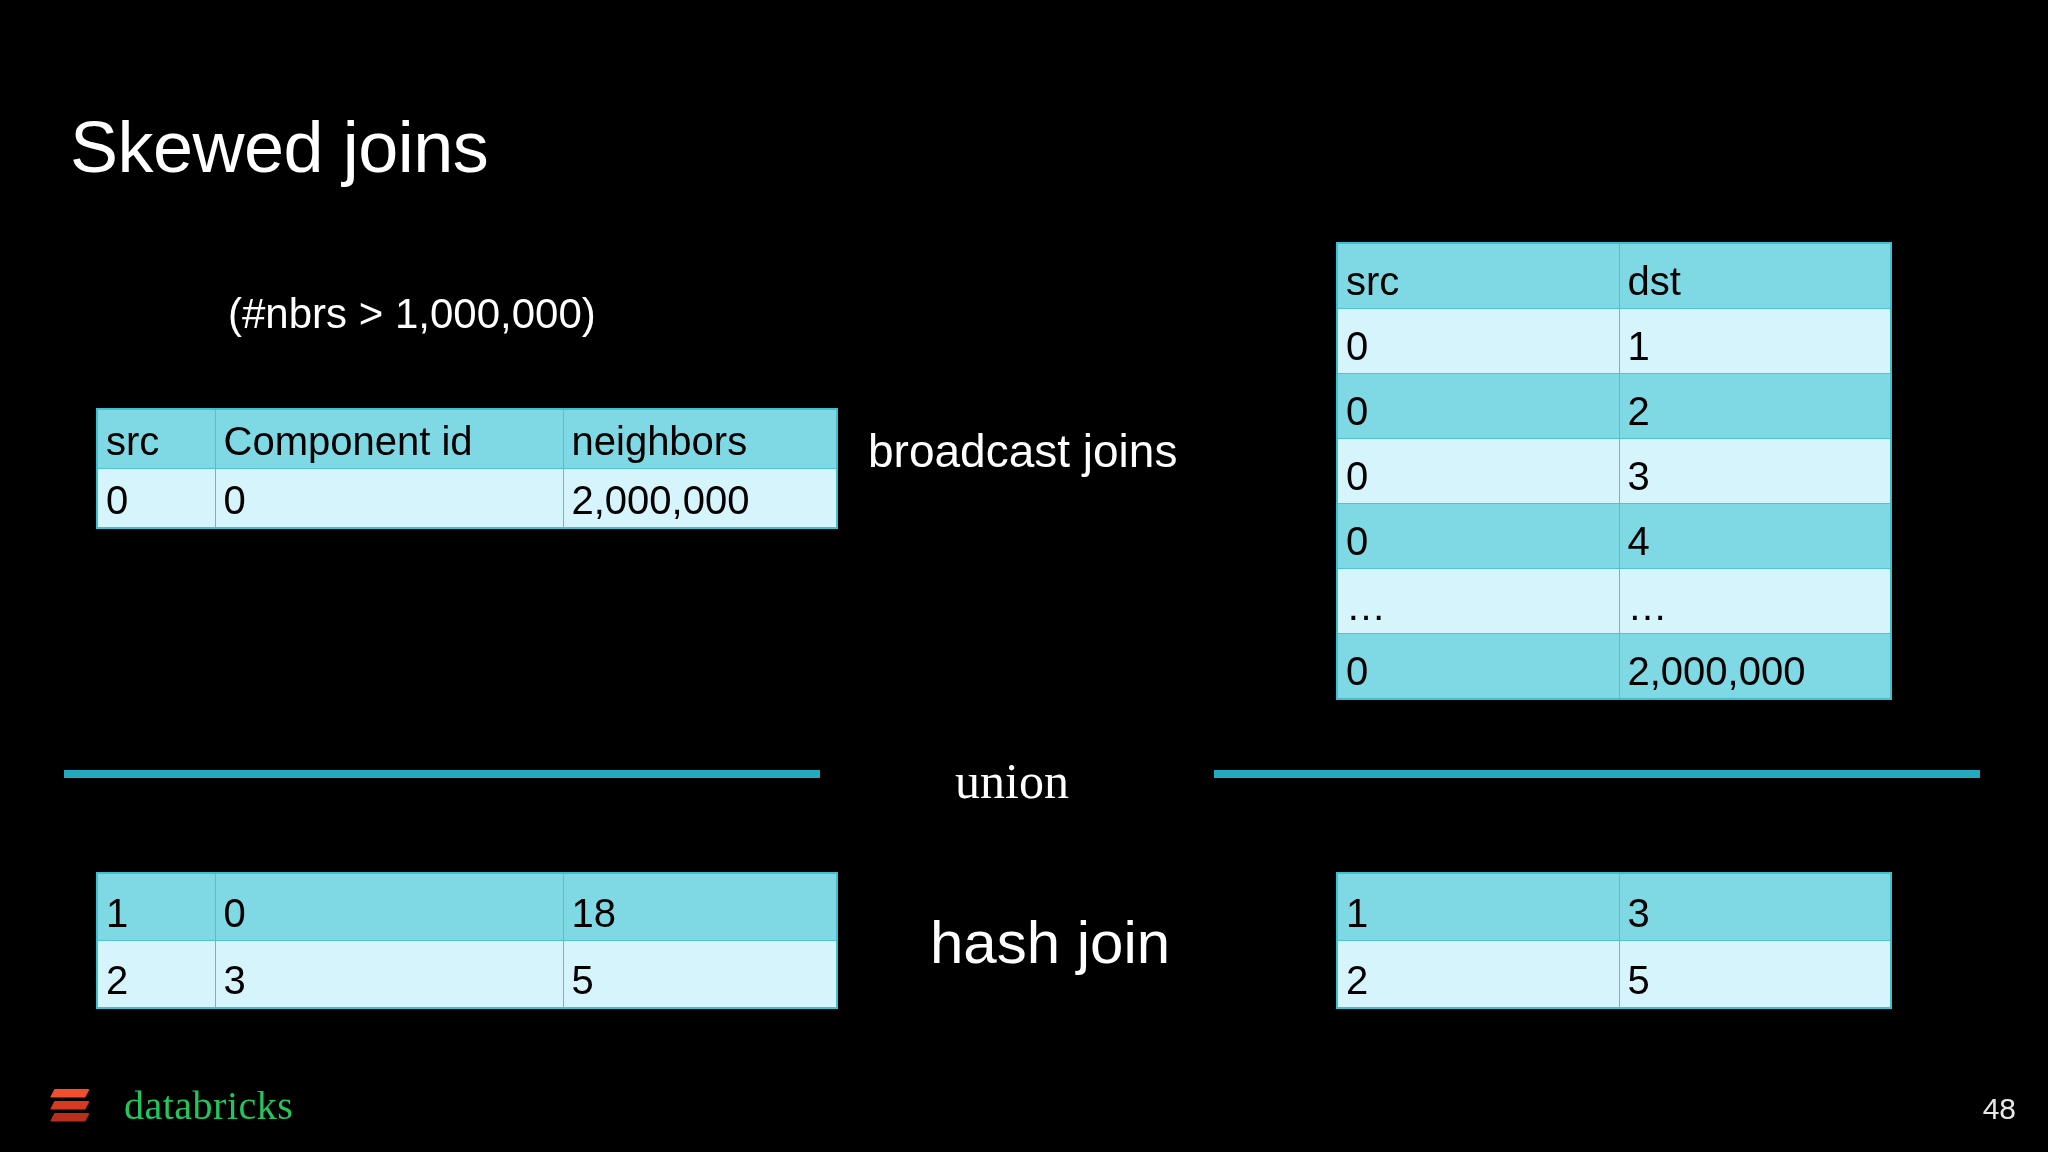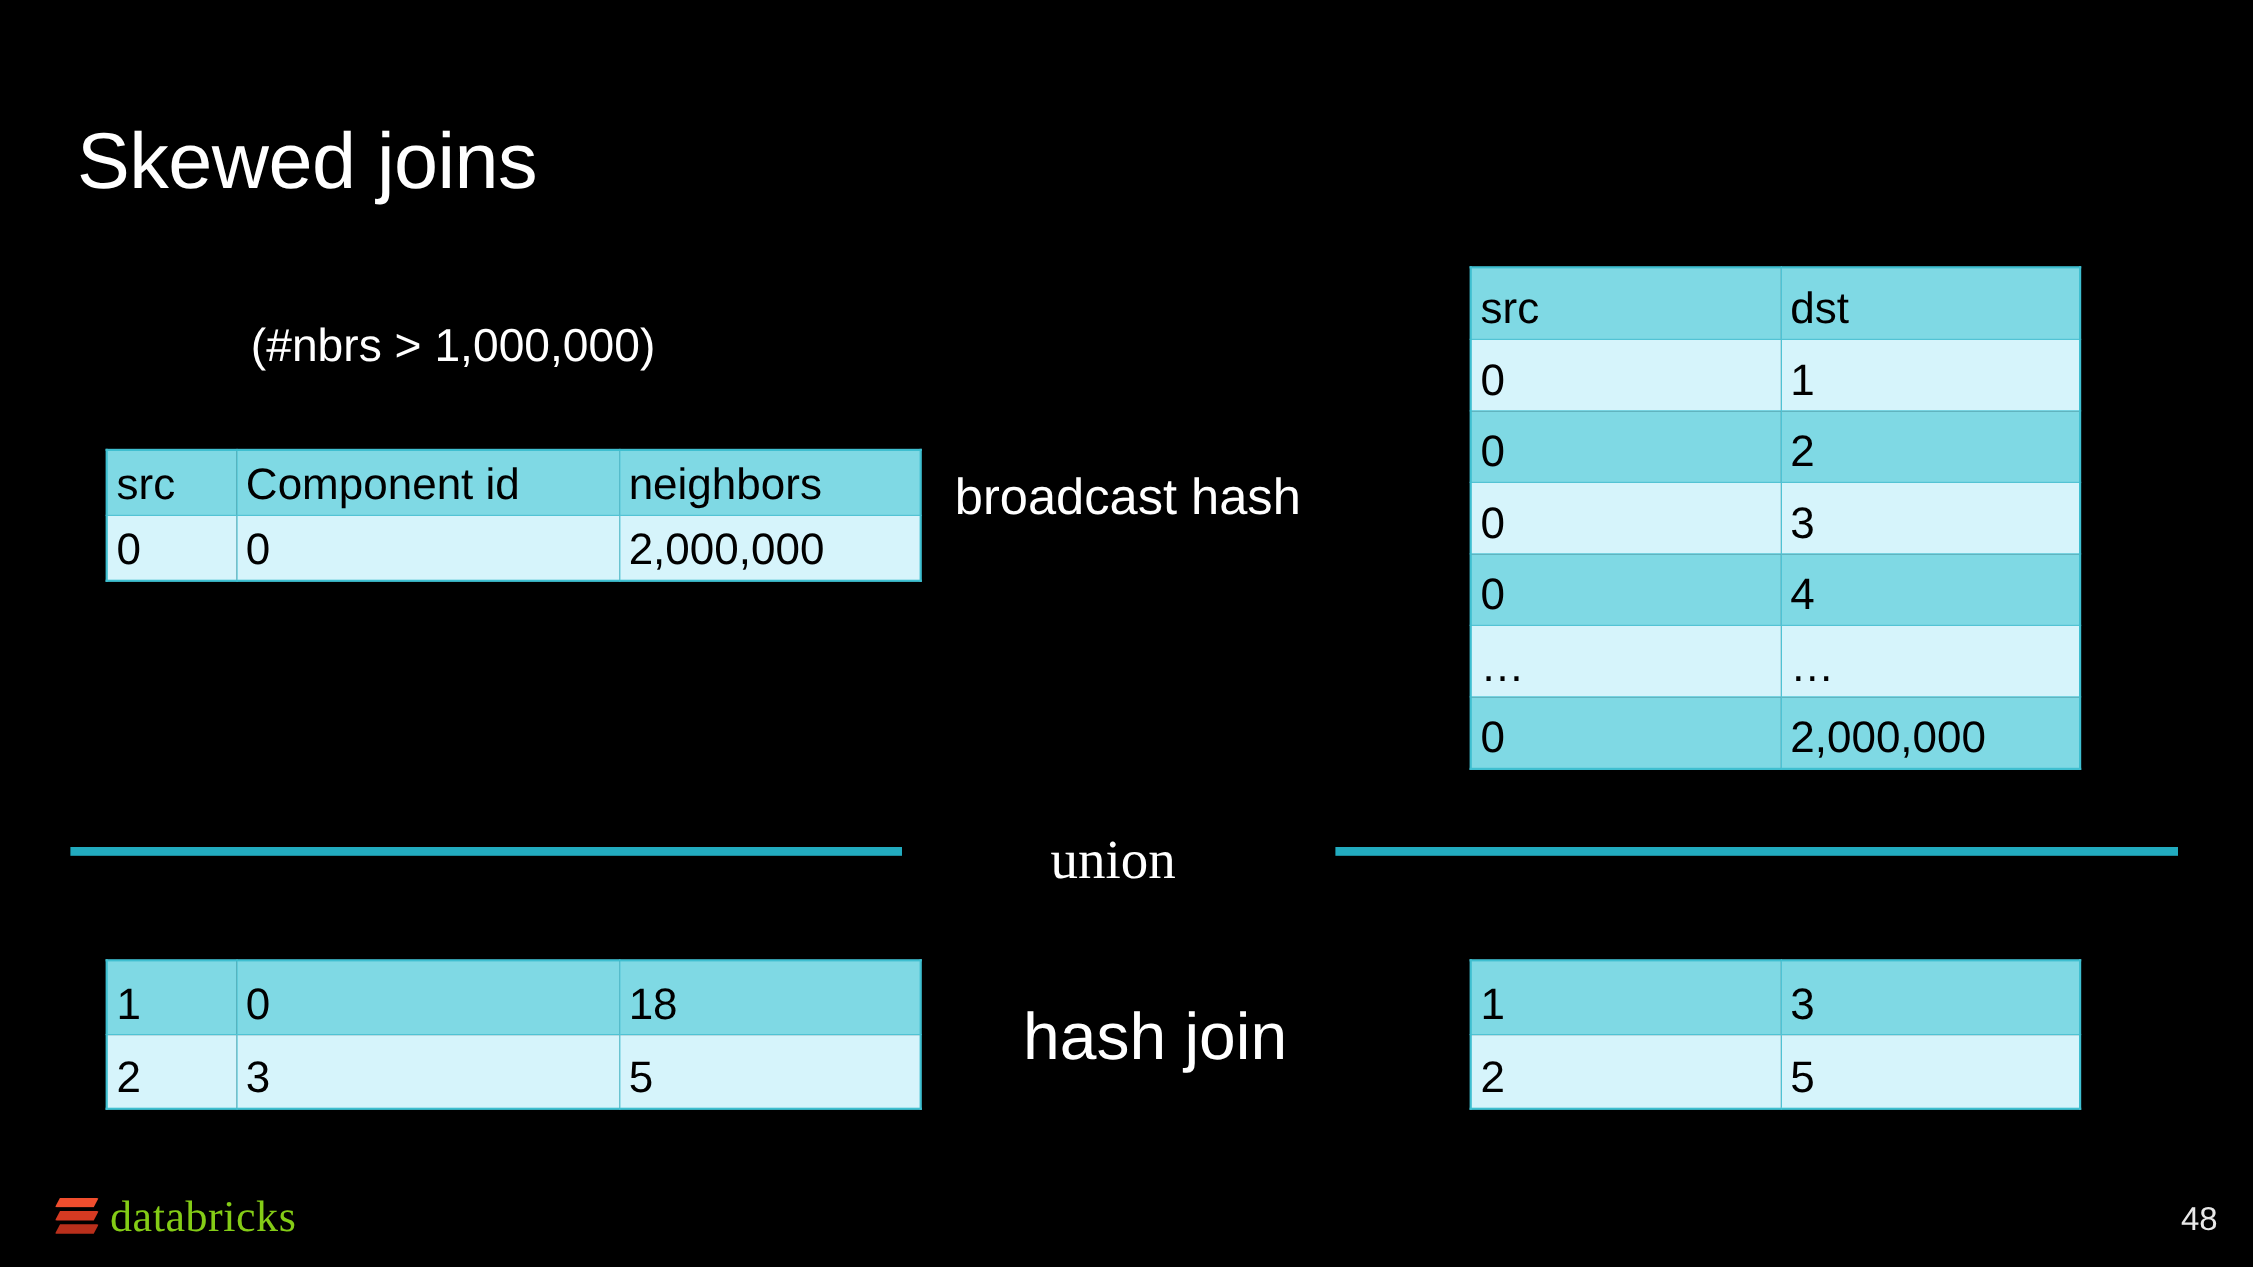--- a/index.html
+++ b/index.html
@@ -164,42 +164,43 @@
     background: #e8412a;
     border-radius: 2px;
     transform: skewX(0deg);
   }
   .brick:nth-child(1) { top: 2px;  background: #f04e2e; clip-path: polygon(12% 0, 100% 0, 88% 100%, 0 100%); }
   .brick:nth-child(2) { top: 14px; background: #d63a22; clip-path: polygon(12% 0, 100% 0, 88% 100%, 0 100%); }
   .brick:nth-child(3) { top: 26px; background: #b92f1b; clip-path: polygon(12% 0, 100% 0, 88% 100%, 0 100%); }
   #footer-wordmark {
     font-family: "Liberation Serif", serif;
     font-size: 40px;
-    color: #84cc16;
+    color: #22c55e;
     letter-spacing: 0.5px;
+    margin-left: 24px;
   }
   #page-number {
     position: absolute;
     right: 32px;
     top: 1092px;
     font-size: 30px;
     color: #e8e8e8;
     font-weight: 400;
   }
 </style>
 </head>
 <body>
 
 <div class="slide">
 
   <h1 class="slide-title">Skewed joins</h1>
 
   <div class="label filter-label">(#nbrs &gt; 1,000,000)</div>
 
-  <div class="label broadcast-label">broadcast hash</div>
+  <div class="label broadcast-label">broadcast joins</div>
 
   <div class="label union-label">union</div>
 
   <div class="label hash-label">hash join</div>
 
   <table class="tbl" id="left-top-table">
     <colgroup>
         <col class="c0">
         <col class="c1">
         <col class="c2">

